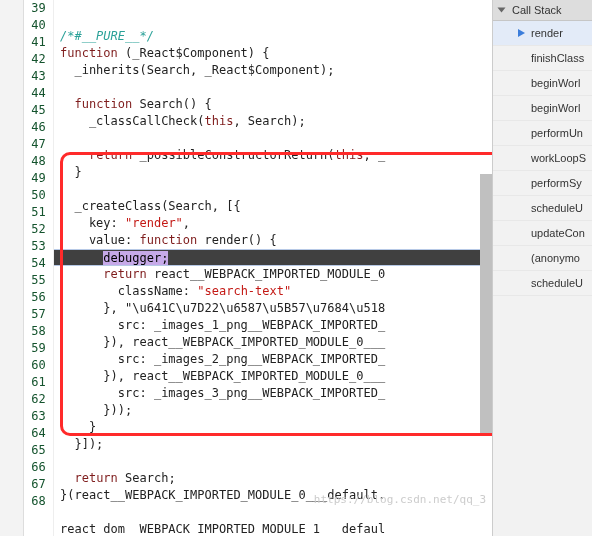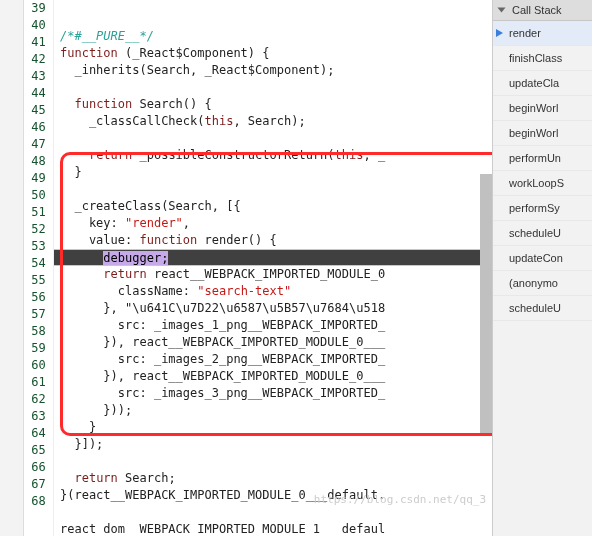--- a/index.html
+++ b/index.html
@@ -16,21 +16,21 @@
 .kw{color:#7f1d1d}
 .str{color:#c41a16}
 .cmt{color:#2aa198;font-style:italic}
 .watermark{position:absolute;right:6px;bottom:30px;color:#ccc;font-size:11px;pointer-events:none}
 .redbox{position:absolute;border:3px solid #ff2a2a;border-radius:10px;pointer-events:none}
 .vscroll{position:absolute;right:0;top:174px;width:12px;height:262px;background:#c0c0c0}
 .sidebar{width:100px;background:#f2f2f2;border-left:1px solid #ccc;display:flex;flex-direction:column;overflow:hidden;flex-shrink:0}
 .sidebar-header{display:flex;align-items:center;gap:8px;padding:4px 6px;background:#ddd;border-bottom:1px solid #c6c6c6;font-family:Arial,sans-serif;font-size:11px;color:#333}
 .tri{width:0;height:0;border-top:4px solid transparent;border-bottom:4px solid transparent;border-left:5px solid #666;transform:rotate(90deg)}
 .stack{flex:1;overflow:hidden}
-.stack-item{display:flex;align-items:center;gap:4px;padding:6px 2px;font-family:Arial,sans-serif;font-size:11px;color:#333;border-bottom:1px solid #e8e8e8;white-space:nowrap}
+.stack-item{display:flex;align-items:center;gap:4px;padding:6px 24px;font-family:Arial,sans-serif;font-size:11px;color:#333;border-bottom:1px solid #e8e8e8;white-space:nowrap}
 .stack-item.active{background:#e3ebf8}
 .arrow-icon{width:10px;height:10px;flex-shrink:0}
 .arrow-icon svg{display:block}
 </style>
 </head>
 <body>
 
 <div class="root">
   <div class="left-gutter"></div>
 
@@ -87,24 +87,20 @@
             </svg>
           </span>
           <span>render</span>
         </div>
         <div class="stack-item">
           <span style="width: 10px; flex-shrink: 0;"></span>
           <span>finishClass</span>
         </div>
         <div class="stack-item">
           <span style="width: 10px; flex-shrink: 0;"></span>
-          <span>updateCla</span>
-        </div>
-        <div class="stack-item">
-          <span style="width: 10px; flex-shrink: 0;"></span>
           <span>beginWorl</span>
         </div>
         <div class="stack-item">
           <span style="width: 10px; flex-shrink: 0;"></span>
           <span>beginWorl</span>
         </div>
         <div class="stack-item">
           <span style="width: 10px; flex-shrink: 0;"></span>
           <span>performUn</span>
         </div>

